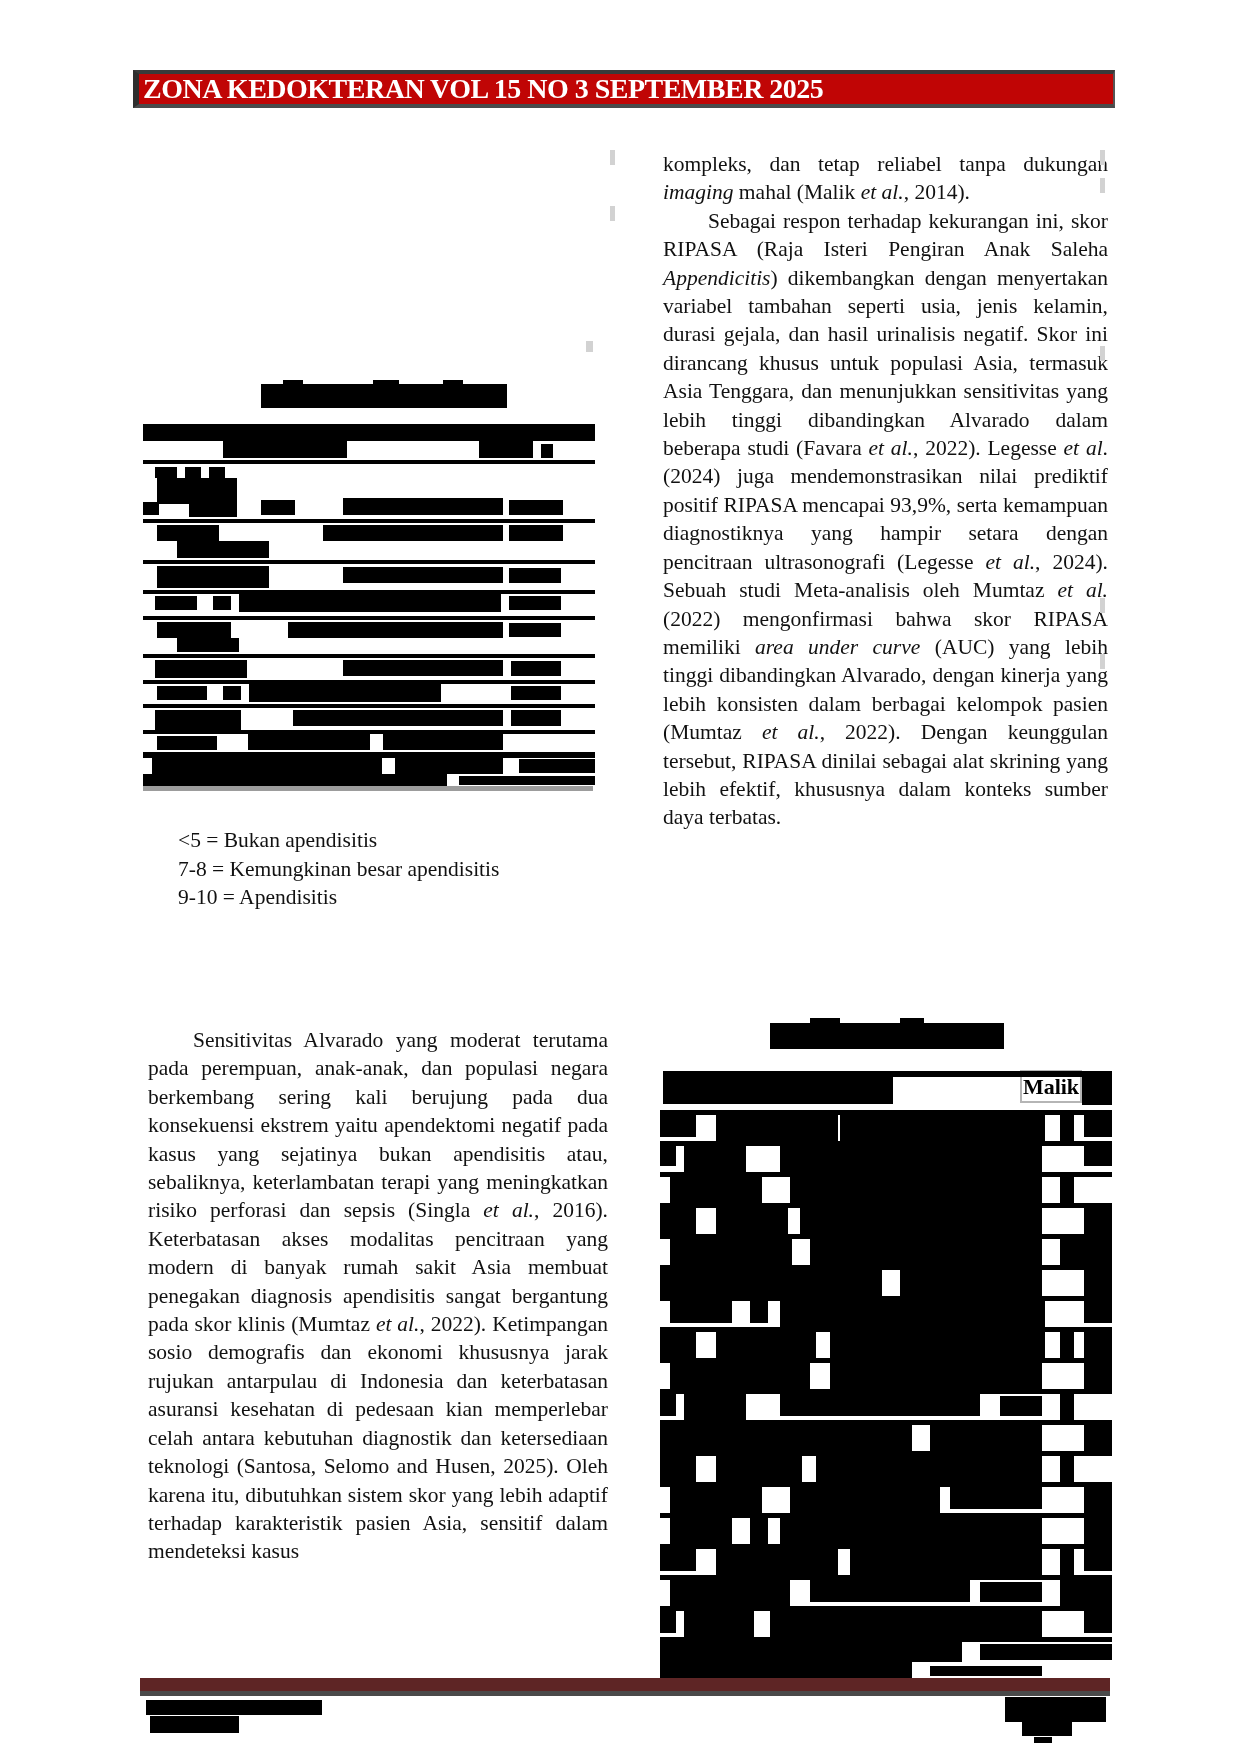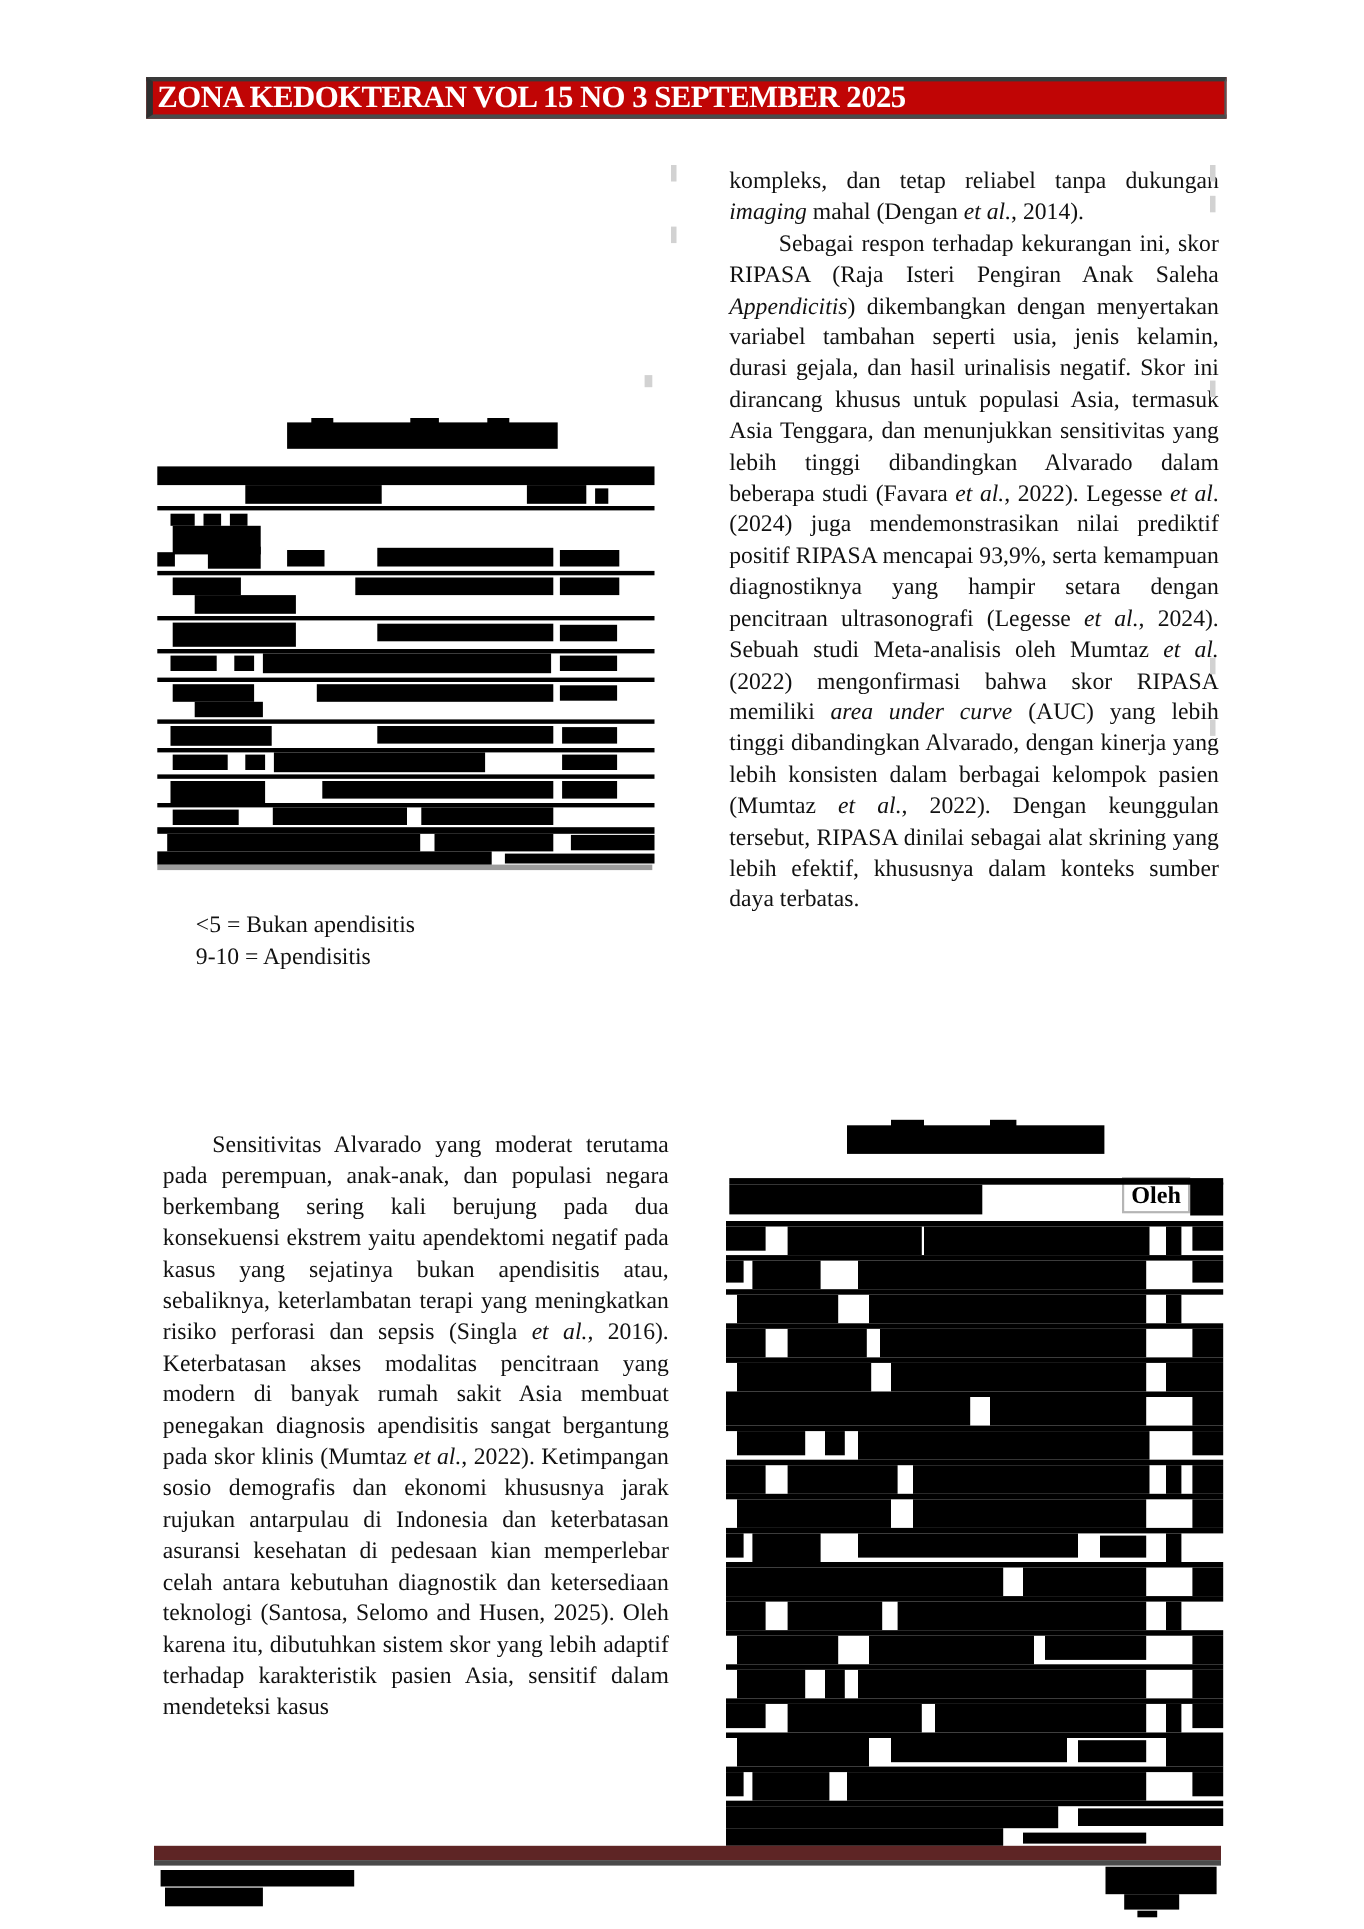--- a/index.html
+++ b/index.html
@@ -131,35 +131,36 @@
       <div class="red-block" style="left: 0px; top: 372px; width: 452px; height: 6px;"></div>
       <div class="red-block" style="left: 9px; top: 378px; width: 230px; height: 16px;"></div>
       <div class="red-block" style="left: 252px; top: 378px; width: 108px; height: 16px;"></div>
       <div class="red-block" style="left: 376px; top: 379px; width: 76px; height: 14px;"></div>
       <div class="red-block" style="left: 0px; top: 394px; width: 304px; height: 12px;"></div>
       <div class="red-block" style="left: 316px; top: 396px; width: 136px; height: 9px;"></div>
     </div>
 
   <div class="interp" style="left:148px;top:826px;width:470px;">
     <div class="line item">&lt;5 = Bukan apendisitis</div>
+    <div class="line item">7-8 = Kemungkinan besar apendisitis</div>
     <div class="line item">9-10 = Apendisitis</div>
   </div>
 
   <div class="bodytext" style="left:148px;top:1026px;width:460px;">
     <p class="indent"><span>Sensitivitas Alvarado yang moderat terutama pada perempuan, anak-anak, dan populasi negara berkembang sering kali berujung pada dua konsekuensi ekstrem yaitu apendektomi negatif pada kasus yang sejatinya bukan apendisitis atau, sebaliknya, keterlambatan terapi yang meningkatkan risiko perforasi dan sepsis (Singla </span><i>et al.</i><span>, 2016). Keterbatasan akses modalitas pencitraan yang modern di banyak rumah sakit Asia membuat penegakan diagnosis apendisitis sangat bergantung pada skor klinis (Mumtaz </span><i>et al.</i><span>, 2022). Ketimpangan sosio demografis dan ekonomi khususnya jarak rujukan antarpulau di Indonesia dan keterbatasan asuransi kesehatan di pedesaan kian memperlebar celah antara kebutuhan diagnostik dan ketersediaan teknologi (Santosa, Selomo and Husen, 2025). Oleh karena itu, dibutuhkan sistem skor yang lebih adaptif terhadap karakteristik pasien Asia, sensitif dalam mendeteksi kasus</span></p>
   </div>
 
   <div class="bodytext" style="left:663px;top:150px;width:445px;">
-    <p><span>kompleks, dan tetap reliabel tanpa dukungan </span><i>imaging</i><span> mahal (Dengan </span><i>et al.</i><span>, 2014).</span></p>
+    <p><span>kompleks, dan tetap reliabel tanpa dukungan </span><i>imaging</i><span> mahal (Malik </span><i>et al.</i><span>, 2014).</span></p>
     <p class="indent"><span>Sebagai respon terhadap kekurangan ini, skor RIPASA (Raja Isteri Pengiran Anak Saleha </span><i>Appendicitis</i><span>) dikembangkan dengan menyertakan variabel tambahan seperti usia, jenis kelamin, durasi gejala, dan hasil urinalisis negatif. Skor ini dirancang khusus untuk populasi Asia, termasuk Asia Tenggara, dan menunjukkan sensitivitas yang lebih tinggi dibandingkan Alvarado dalam beberapa studi (Favara </span><i>et al.</i><span>, 2022). Legesse </span><i>et al</i><span>. (2024) juga mendemonstrasikan nilai prediktif positif RIPASA mencapai 93,9%, serta kemampuan diagnostiknya yang hampir setara dengan pencitraan ultrasonografi (Legesse </span><i>et al.</i><span>, 2024). Sebuah studi Meta-analisis oleh Mumtaz </span><i>et al.</i><span> (2022) mengonfirmasi bahwa skor RIPASA memiliki </span><i>area under curve</i><span> (AUC) yang lebih tinggi dibandingkan Alvarado, dengan kinerja yang lebih konsisten dalam berbagai kelompok pasien (Mumtaz </span><i>et al.</i><span>, 2022). Dengan keunggulan tersebut, RIPASA dinilai sebagai alat skrining yang lebih efektif, khususnya dalam konteks sumber daya terbatas.</span></p>
   </div>
 
   <div class="redaction-layer" style="left:660px;top:1018px;width:452px;height:660px;">
     <div id="skor-cell">
-      <span>Oleh</span>
+      <span>Malik</span>
     </div>
   <div class="red-block" style="left: 150px; top: 0px; width: 30px; height: 6px;"></div>
       <div class="red-block" style="left: 240px; top: 0px; width: 24px; height: 6px;"></div>
       <div class="red-block" style="left: 110px; top: 5px; width: 234px; height: 26px;"></div>
       <div class="red-block" style="left: 3px; top: 53px; width: 449px; height: 6px;"></div>
       <div class="red-block" style="left: 3px; top: 59px; width: 230px; height: 27px;"></div>
       <div class="red-block" style="left: 422px; top: 57px; width: 30px; height: 30px;"></div>
       <div class="red-block" style="left: 0px; top: 92px; width: 452px; height: 5px;"></div>
       <div class="red-block" style="left: 0px; top: 97px; width: 36px; height: 22px;"></div>
       <div class="red-block" style="left: 56px; top: 97px; width: 122px; height: 26px;"></div>

